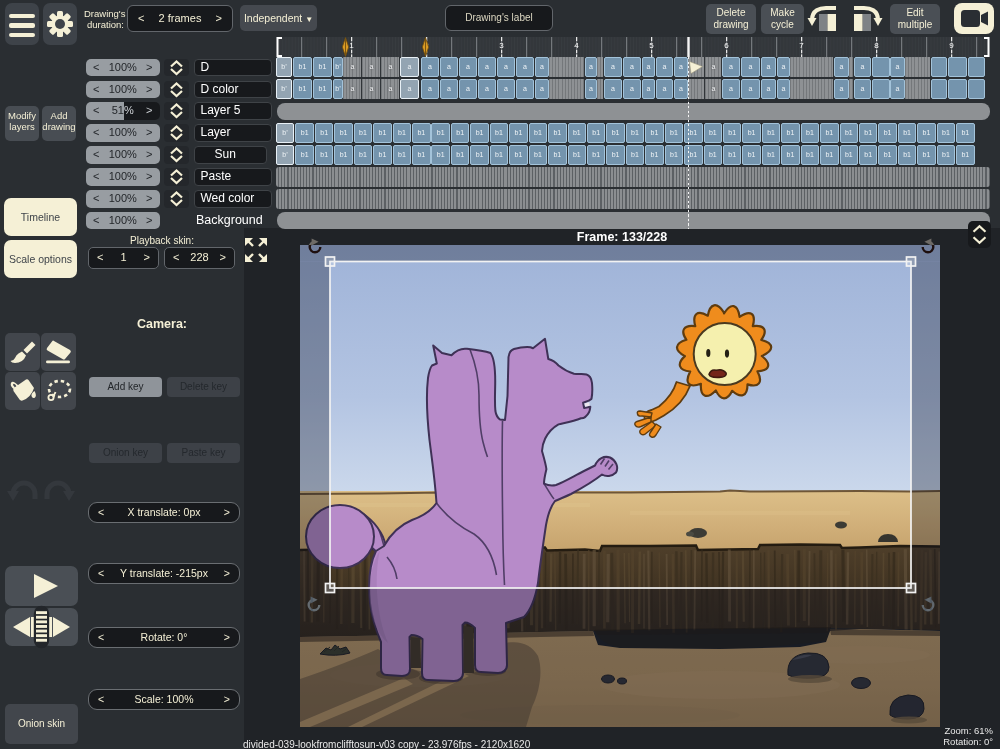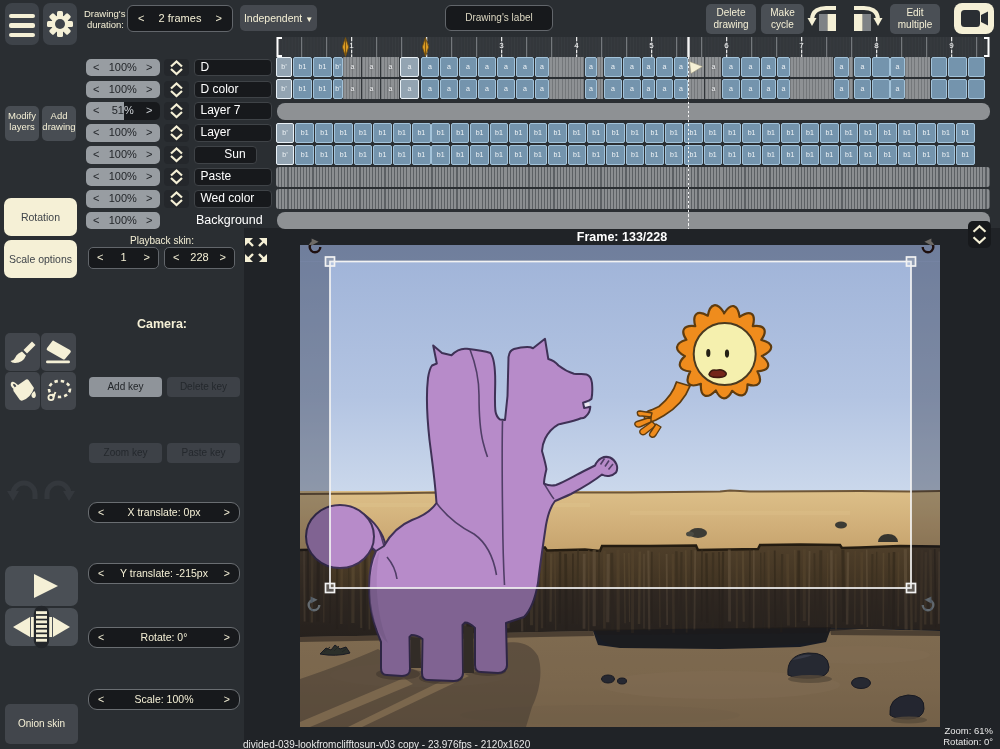--- a/index.html
+++ b/index.html
@@ -52,21 +52,21 @@
     </g>
   </svg>
 <div class="btn" style="left:890px;top:4px;width:50px;height:30px;font-size:10px;padding-top:3px;">Edit<br>multiple</div>
 <div class="ab" style="left:954px;top:3px;width:40px;height:31px;background:#f5f0d6;border-radius:8px;"></div>
 <svg class="ab" style="left:954px;top:3px" width="40" height="31" viewBox="0 0 40 31">
     <rect x="7" y="7" width="19" height="17" rx="3.5" fill="#2a2e33"></rect>
     <path d="M27,12 L34,8.5 L34,22.5 L27,19 Z" fill="#2a2e33"></path>
   </svg>
 <div class="btn" style="left:5px;top:106px;width:34px;height:35px;font-size:9.5px;padding-top:5px;background:#484d53;">Modify<br>layers</div>
 <div class="btn" style="left:42px;top:106px;width:34px;height:35px;font-size:9.5px;padding-top:5px;background:#484d53;">Add<br>drawing</div>
-<div class="ab" style="left:4px;top:198px;width:73px;height:38px;background:#f5f0d6;border-radius:7px;color:#3f444a;font-size:10.5px;text-align:center;line-height:38px;">Rotation</div>
+<div class="ab" style="left:4px;top:198px;width:73px;height:38px;background:#f5f0d6;border-radius:7px;color:#3f444a;font-size:10.5px;text-align:center;line-height:38px;">Timeline</div>
 <div class="ab" style="left:4px;top:240px;width:73px;height:38px;background:#f5f0d6;border-radius:7px;color:#3f444a;font-size:10.5px;text-align:center;line-height:38px;">Scale options</div>
 <div class="ab" style="left:5px;top:333px;width:35px;height:38px;background:#42464c;border-radius:5px;"></div>
 <div class="ab" style="left:41px;top:333px;width:35px;height:38px;background:#42464c;border-radius:5px;"></div>
 <div class="ab" style="left:5px;top:372px;width:35px;height:38px;background:#42464c;border-radius:5px;"></div>
 <div class="ab" style="left:41px;top:372px;width:35px;height:38px;background:#42464c;border-radius:5px;"></div>
 <svg class="ab" style="left:5px;top:333px" width="35" height="38" viewBox="0 0 35 38">
     <g fill="#f5f0d6">
       <path d="M18.5,17 L27,8.5 L30.5,12 L22,20.5 Z"></path>
       <path d="M17,18.5 L21,22.5 Q18,30 10,30 Q6.5,30 5.5,28 Q9,27.5 10,25 Q11,22 13.5,20.5 Z"></path>
     </g>
@@ -134,35 +134,35 @@
     <path d="M7,10 L12.5,15 L18,10" fill="none" stroke="#f5f0d6" stroke-width="2.2"></path>
   </svg>
 <div class="ab" style="left:193.5px;top:80.5px;width:78.5px;height:17.5px;background:#17191c;border:1px solid #3f4347;border-radius:4px;color:#fff;font-size:12px;line-height:15.5px;padding-left:6px;">D color</div>
 <div class="ab" style="left:86px;top:102.4px;width:73.5px;height:17.5px;border-radius:5px;background:linear-gradient(90deg,#989da2 0 51%,#17191c 51% 100%);"></div>
 <div class="ab" style="left:86px;top:102.4px;width:73.5px;height:17.5px;color:#23262a;font-size:11px;text-align:center;line-height:17px;"><span style="position:absolute;left:7px;">&lt;</span><span style="color:#23262a;">51</span><span style="color:#cfd3d7;">%</span><span style="position:absolute;right:7px;color:#cfd3d7;">&gt;</span></div>
 <div class="ab" style="left:163.5px;top:102.4px;width:25px;height:17.5px;background:#24272b;border-radius:4px;"></div>
 <svg class="ab" style="left:163.5px;top:102.4px" width="25" height="17.5" viewBox="0 0 25 17.5">
     <path d="M7,7.5 L12.5,2.5 L18,7.5" fill="none" stroke="#f5f0d6" stroke-width="2.2"></path>
     <path d="M7,10 L12.5,15 L18,10" fill="none" stroke="#f5f0d6" stroke-width="2.2"></path>
   </svg>
-<div class="ab" style="left:193.5px;top:102.4px;width:78.5px;height:17.5px;background:#17191c;border:1px solid #3f4347;border-radius:4px;color:#fff;font-size:12px;line-height:15.5px;padding-left:6px;">Layer 7</div>
+<div class="ab" style="left:193.5px;top:102.4px;width:78.5px;height:17.5px;background:#17191c;border:1px solid #3f4347;border-radius:4px;color:#fff;font-size:12px;line-height:15.5px;padding-left:6px;">Layer 5</div>
 <div class="ab" style="left:86px;top:124.3px;width:73.5px;height:17.5px;border-radius:5px;background:#989da2;color:#23262a;font-size:11px;text-align:center;line-height:17px;"><span style="position:absolute;left:7px;">&lt;</span>100%<span style="position:absolute;right:7px;">&gt;</span></div>
 <div class="ab" style="left:163.5px;top:124.3px;width:25px;height:17.5px;background:#24272b;border-radius:4px;"></div>
 <svg class="ab" style="left:163.5px;top:124.3px" width="25" height="17.5" viewBox="0 0 25 17.5">
     <path d="M7,7.5 L12.5,2.5 L18,7.5" fill="none" stroke="#f5f0d6" stroke-width="2.2"></path>
     <path d="M7,10 L12.5,15 L18,10" fill="none" stroke="#f5f0d6" stroke-width="2.2"></path>
   </svg>
 <div class="ab" style="left:193.5px;top:124.3px;width:78.5px;height:17.5px;background:#17191c;border:1px solid #3f4347;border-radius:4px;color:#fff;font-size:12px;line-height:15.5px;padding-left:6px;">Layer</div>
 <div class="ab" style="left:86px;top:146.2px;width:73.5px;height:17.5px;border-radius:5px;background:#989da2;color:#23262a;font-size:11px;text-align:center;line-height:17px;"><span style="position:absolute;left:7px;">&lt;</span>100%<span style="position:absolute;right:7px;">&gt;</span></div>
 <div class="ab" style="left:163.5px;top:146.2px;width:25px;height:17.5px;background:#24272b;border-radius:4px;"></div>
 <svg class="ab" style="left:163.5px;top:146.2px" width="25" height="17.5" viewBox="0 0 25 17.5">
     <path d="M7,7.5 L12.5,2.5 L18,7.5" fill="none" stroke="#f5f0d6" stroke-width="2.2"></path>
     <path d="M7,10 L12.5,15 L18,10" fill="none" stroke="#f5f0d6" stroke-width="2.2"></path>
   </svg>
-<div class="ab" style="left:193.5px;top:146.2px;width:63px;height:17.5px;background:#17191c;border:1px solid #3f4347;border-radius:4px;color:#fff;font-size:12px;line-height:15.5px;padding-left:20px;text-align:center;">Sun</div>
+<div class="ab" style="left:193.5px;top:146.2px;width:73px;height:17.5px;background:#17191c;border:1px solid #3f4347;border-radius:4px;color:#fff;font-size:12px;line-height:15.5px;padding-left:20px;">Sun</div>
 <div class="ab" style="left:86px;top:168.1px;width:73.5px;height:17.5px;border-radius:5px;background:#989da2;color:#23262a;font-size:11px;text-align:center;line-height:17px;"><span style="position:absolute;left:7px;">&lt;</span>100%<span style="position:absolute;right:7px;">&gt;</span></div>
 <div class="ab" style="left:163.5px;top:168.1px;width:25px;height:17.5px;background:#24272b;border-radius:4px;"></div>
 <svg class="ab" style="left:163.5px;top:168.1px" width="25" height="17.5" viewBox="0 0 25 17.5">
     <path d="M7,7.5 L12.5,2.5 L18,7.5" fill="none" stroke="#f5f0d6" stroke-width="2.2"></path>
     <path d="M7,10 L12.5,15 L18,10" fill="none" stroke="#f5f0d6" stroke-width="2.2"></path>
   </svg>
 <div class="ab" style="left:193.5px;top:168.1px;width:78.5px;height:17.5px;background:#17191c;border:1px solid #3f4347;border-radius:4px;color:#fff;font-size:12px;line-height:15.5px;padding-left:6px;">Paste</div>
 <div class="ab" style="left:86px;top:190.0px;width:73.5px;height:17.5px;border-radius:5px;background:#989da2;color:#23262a;font-size:11px;text-align:center;line-height:17px;"><span style="position:absolute;left:7px;">&lt;</span>100%<span style="position:absolute;right:7px;">&gt;</span></div>
 <div class="ab" style="left:163.5px;top:190.0px;width:25px;height:17.5px;background:#24272b;border-radius:4px;"></div>
 <svg class="ab" style="left:163.5px;top:190.0px" width="25" height="17.5" viewBox="0 0 25 17.5">
@@ -185,21 +185,21 @@
     <g fill="#f5f0d6">
       <path d="M2,10 L2,2 L10,2 Z"></path>
       <path d="M24,10 L24,2 L16,2 Z"></path>
       <path d="M2,18 L2,26 L10,26 Z"></path>
       <path d="M24,18 L24,26 L16,26 Z"></path>
     </g>
   </svg>
 <div class="ab" style="left:88px;top:317px;width:148px;color:#f5f0d6;font-size:12.5px;font-weight:bold;text-align:center;">Camera:</div>
 <div class="ab" style="left:89px;top:377px;width:73px;height:20px;background:#8f949a;border-radius:4px;color:#23262a;font-size:10px;text-align:center;line-height:20px;">Add key</div>
 <div class="ab" style="left:167px;top:377px;width:73px;height:20px;background:#3d4147;border-radius:4px;color:#24282d;font-size:10px;text-align:center;line-height:20px;">Delete key</div>
-<div class="ab" style="left:89px;top:443px;width:73px;height:20px;background:#3d4147;border-radius:4px;color:#24282d;font-size:10px;text-align:center;line-height:20px;">Zoom key</div>
+<div class="ab" style="left:89px;top:443px;width:73px;height:20px;background:#3d4147;border-radius:4px;color:#24282d;font-size:10px;text-align:center;line-height:20px;">Onion key</div>
 <div class="ab" style="left:167px;top:443px;width:73px;height:20px;background:#3d4147;border-radius:4px;color:#24282d;font-size:10px;text-align:center;line-height:20px;">Paste key</div>
 <div class="fld" style="left:88px;top:502px;width:152px;height:21px;font-size:10.5px;line-height:18px;border-radius:9px;background:#17191c;border-color:#6a6e72;"><span style="position:absolute;left:9px;">&lt;</span>X translate: 0px<span style="position:absolute;right:9px;">&gt;</span></div>
 <div class="fld" style="left:88px;top:563px;width:152px;height:21px;font-size:10.5px;line-height:18px;border-radius:9px;background:#17191c;border-color:#6a6e72;"><span style="position:absolute;left:9px;">&lt;</span>Y translate: -215px<span style="position:absolute;right:9px;">&gt;</span></div>
 <div class="fld" style="left:88px;top:627px;width:152px;height:21px;font-size:10.5px;line-height:18px;border-radius:9px;background:#17191c;border-color:#6a6e72;"><span style="position:absolute;left:9px;">&lt;</span>Rotate: 0°<span style="position:absolute;right:9px;">&gt;</span></div>
 <div class="fld" style="left:88px;top:689px;width:152px;height:21px;font-size:10.5px;line-height:18px;border-radius:9px;background:#17191c;border-color:#6a6e72;"><span style="position:absolute;left:9px;">&lt;</span>Scale: 100%<span style="position:absolute;right:9px;">&gt;</span></div>
 <svg class="ab" style="left:276px;top:37px" width="714" height="20" viewBox="0 0 714 20">
     <rect x="3.13" y="0" width="1" height="20" fill="#383c40"></rect>
     <rect x="6.26" y="0" width="1" height="20" fill="#383c40"></rect>
     <rect x="9.39" y="0" width="1" height="20" fill="#383c40"></rect>
     <rect x="12.53" y="0" width="1" height="20" fill="#383c40"></rect>

